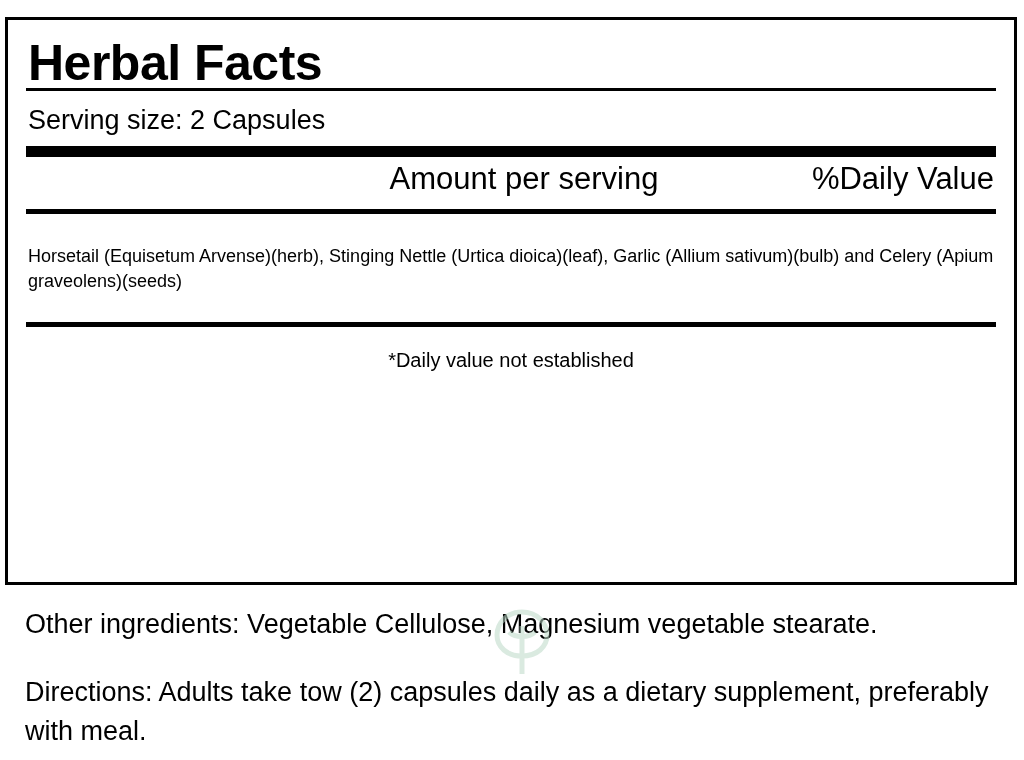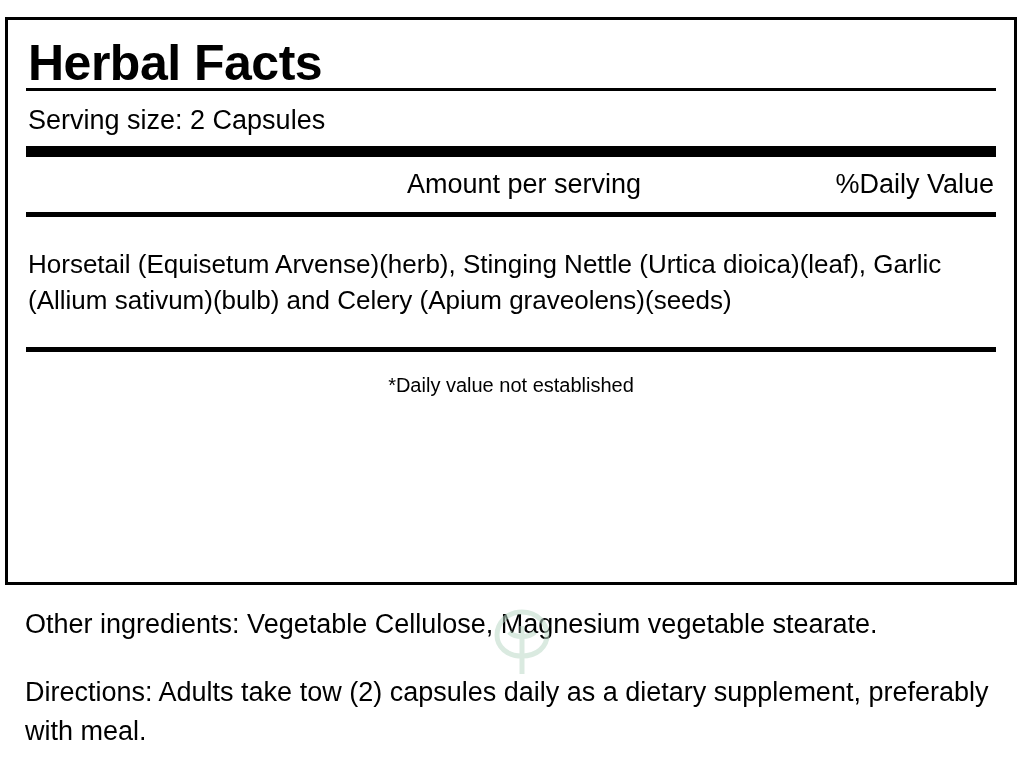--- a/index.html
+++ b/index.html
@@ -58,22 +58,22 @@
     justify-content: space-between;
     align-items: baseline;
     font-size: 27px;
     margin: 14px 2px 10px 2px;
   }
 
   .col-head-row {
     display: flex;
     justify-content: flex-end;
     align-items: baseline;
-    font-size: 27px;
-    margin: 12px 2px 12px 2px;
+    font-size: 31px;
+    margin: 4px 2px 12px 2px;
   }
   .col-head-amount {
     width: 400px;
     text-align: center;
   }
   .col-head-dv {
     width: 270px;
     text-align: right;
   }
 
@@ -81,21 +81,21 @@
     display: flex;
     align-items: baseline;
     font-size: 27px;
     margin: 22px 2px 0 2px;
   }
   .blend-name { flex: 1 1 auto; padding-left: 4px; }
   .blend-amount { width: 400px; text-align: center; }
   .blend-dv { width: 250px; text-align: center; }
 
   .ingredients {
-    font-size: 26px;
+    font-size: 18px;
     line-height: 1.38;
     margin: 30px 2px 0 2px;
   }
 
   .footnote {
     font-size: 20px;
     margin: 22px 2px 0 2px;
     text-align: center;
   }
 

